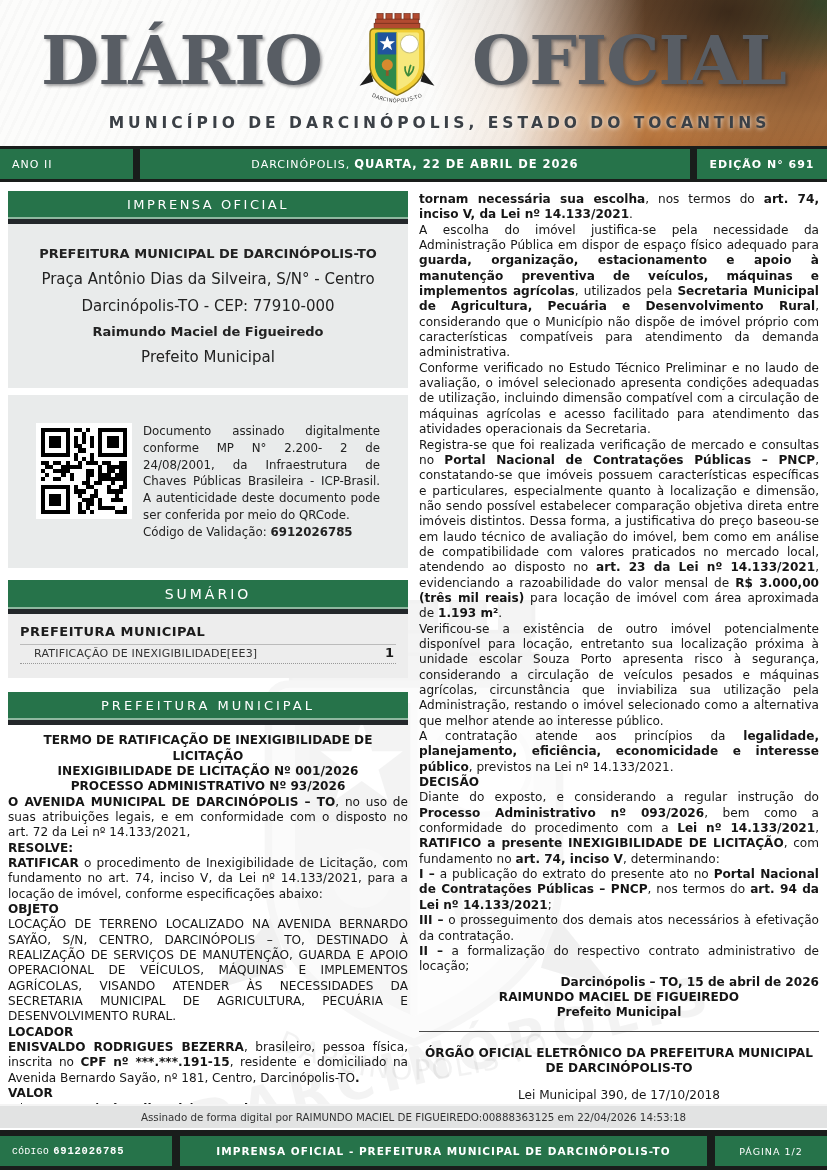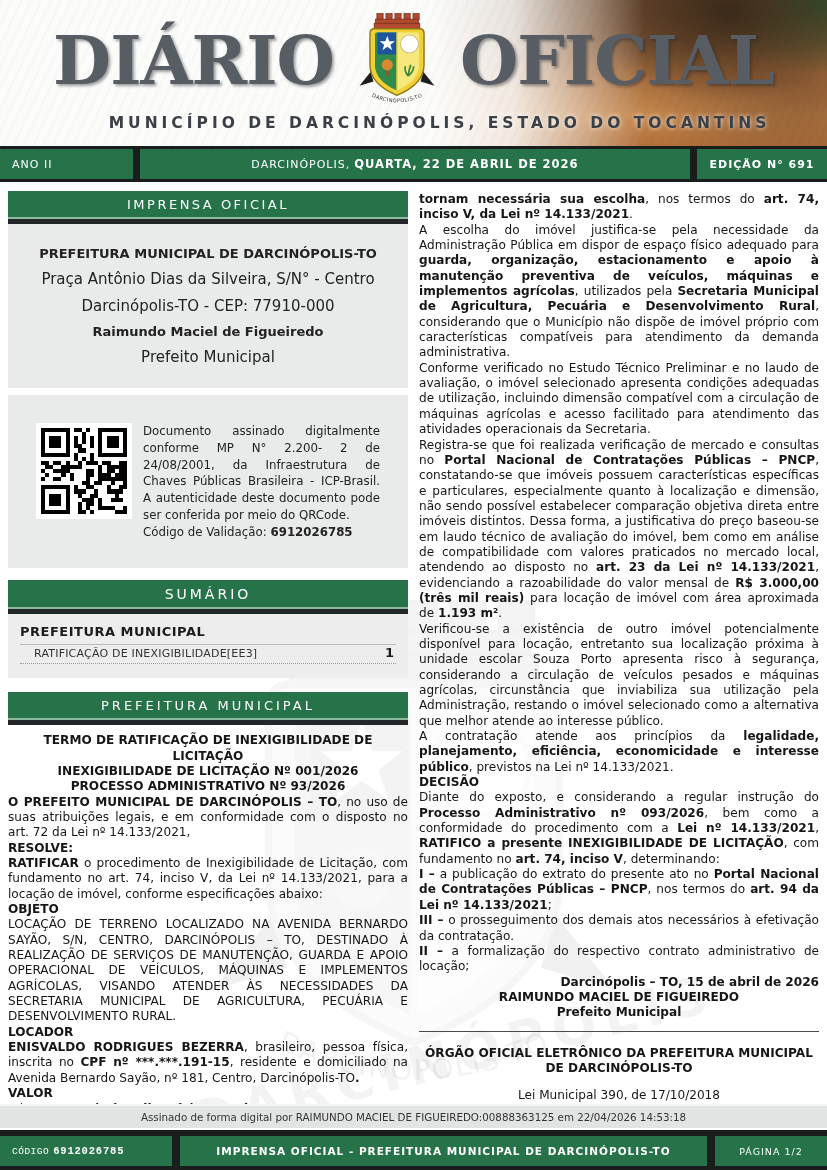--- a/index.html
+++ b/index.html
@@ -14,21 +14,21 @@
       linear-gradient(90deg, #fcfcfb 0%, #fcfcfb 52%, rgba(252,252,251,0.85) 62%, rgba(252,252,251,0) 78%),
       radial-gradient(140px 90px at 88% 8%, #3c2a1a 0%, rgba(60,42,26,0) 100%),
       radial-gradient(120px 70px at 99% 2%, #33512f 0%, rgba(51,81,47,0) 100%),
       radial-gradient(150px 110px at 96% 55%, #8a5a33 0%, rgba(138,90,51,0) 100%),
       linear-gradient(180deg, #6e4a2e 0%, #7d5434 28%, #a96f3e 55%, #c4854b 78%, #b2703a 100%);
   }
   .masthead::before { content:""; position:absolute; inset:0;
     background:repeating-linear-gradient(115deg, rgba(0,0,0,0.016) 0 3px, rgba(255,255,255,0) 3px 9px);
     pointer-events:none;
   }
-  .mast-row { position:relative; display:flex; align-items:center; justify-content:center; gap:8px; padding-top:8px; }
+  .mast-row { position:relative; display:flex; align-items:center; justify-content:center; gap:20px; padding-top:8px; }
   .mast-word {
     font-family:"DejaVu Serif", serif; font-weight:bold; font-size:67px; line-height:1;
     color:#585d64; letter-spacing:-1px; text-shadow:2px 2px 3px rgba(40,40,45,0.45);
   }
   .crest-box { width:106px; height:104px; margin:0 2px; flex:0 0 auto; }
   .mast-subtitle {
     position:relative; text-align:center; margin-top:2px; padding-left:52px;
     font-size:15.5px; font-weight:bold; letter-spacing:4px; color:#3b4046;
     text-shadow:0 0 5px rgba(255,255,255,0.9);
   }
@@ -337,21 +337,21 @@
 
     <div class="section-wrap">
       <div class="greenbar section-bar">PREFEITURA MUNICIPAL</div>
       <div class="darkstrip"></div>
     </div>
 
     <div class="doc" id="doc-left">
         <div class="blk title"><b>TERMO DE RATIFICAÇÃO DE INEXIGIBILIDADE DE LICITAÇÃO</b></div>
         <div class="blk title"><b>INEXIGIBILIDADE DE LICITAÇÃO Nº 001/2026</b></div>
         <div class="blk title"><b>PROCESSO ADMINISTRATIVO Nº 93/2026</b></div>
-        <div class="blk para"><b>O PREFEITO MUNICIPAL DE DARCINÓPOLIS – TO</b><span>, no uso de suas atribuições legais, e em conformidade com o disposto no art. 72 da Lei nº 14.133/2021,</span></div>
+        <div class="blk para"><b>O AVENIDA MUNICIPAL DE DARCINÓPOLIS – TO</b><span>, no uso de suas atribuições legais, e em conformidade com o disposto no art. 72 da Lei nº 14.133/2021,</span></div>
         <div class="blk boldline"><b>RESOLVE:</b></div>
         <div class="blk para"><b>RATIFICAR</b><span> o procedimento de Inexigibilidade de Licitação, com fundamento no art. 74, inciso V, da Lei nº 14.133/2021, para a locação de imóvel, conforme especificações abaixo:</span></div>
         <div class="blk boldline"><b>OBJETO</b></div>
         <div class="blk para"><span>LOCAÇÃO DE TERRENO LOCALIZADO NA AVENIDA BERNARDO SAYÃO, S/N, CENTRO, DARCINÓPOLIS – TO, DESTINADO À REALIZAÇÃO DE SERVIÇOS DE MANUTENÇÃO, GUARDA E APOIO OPERACIONAL DE VEÍCULOS, MÁQUINAS E IMPLEMENTOS AGRÍCOLAS, VISANDO ATENDER ÀS NECESSIDADES DA SECRETARIA MUNICIPAL DE AGRICULTURA, PECUÁRIA E DESENVOLVIMENTO RURAL.</span></div>
         <div class="blk boldline"><b>LOCADOR</b></div>
         <div class="blk para"><b>ENISVALDO RODRIGUES BEZERRA</b><span>, brasileiro, pessoa física, inscrita no </span><b>CPF nº ***.***.191-15</b><span>, residente e domiciliado na Avenida Bernardo Sayão, nº 181, Centro, Darcinópolis-TO</span><b>.</b></div>
         <div class="blk boldline"><b>VALOR</b></div>
         <div class="blk boldline"><b>R$ 3.000,00 (três mil reais) mensais.</b></div>
         <div class="blk boldline"><b>FUNDAMENTAÇÃO LEGAL</b></div>
         <div class="blk para"><span>Art. 74, inciso V, da Lei nº 14.133/2021.</span></div>

